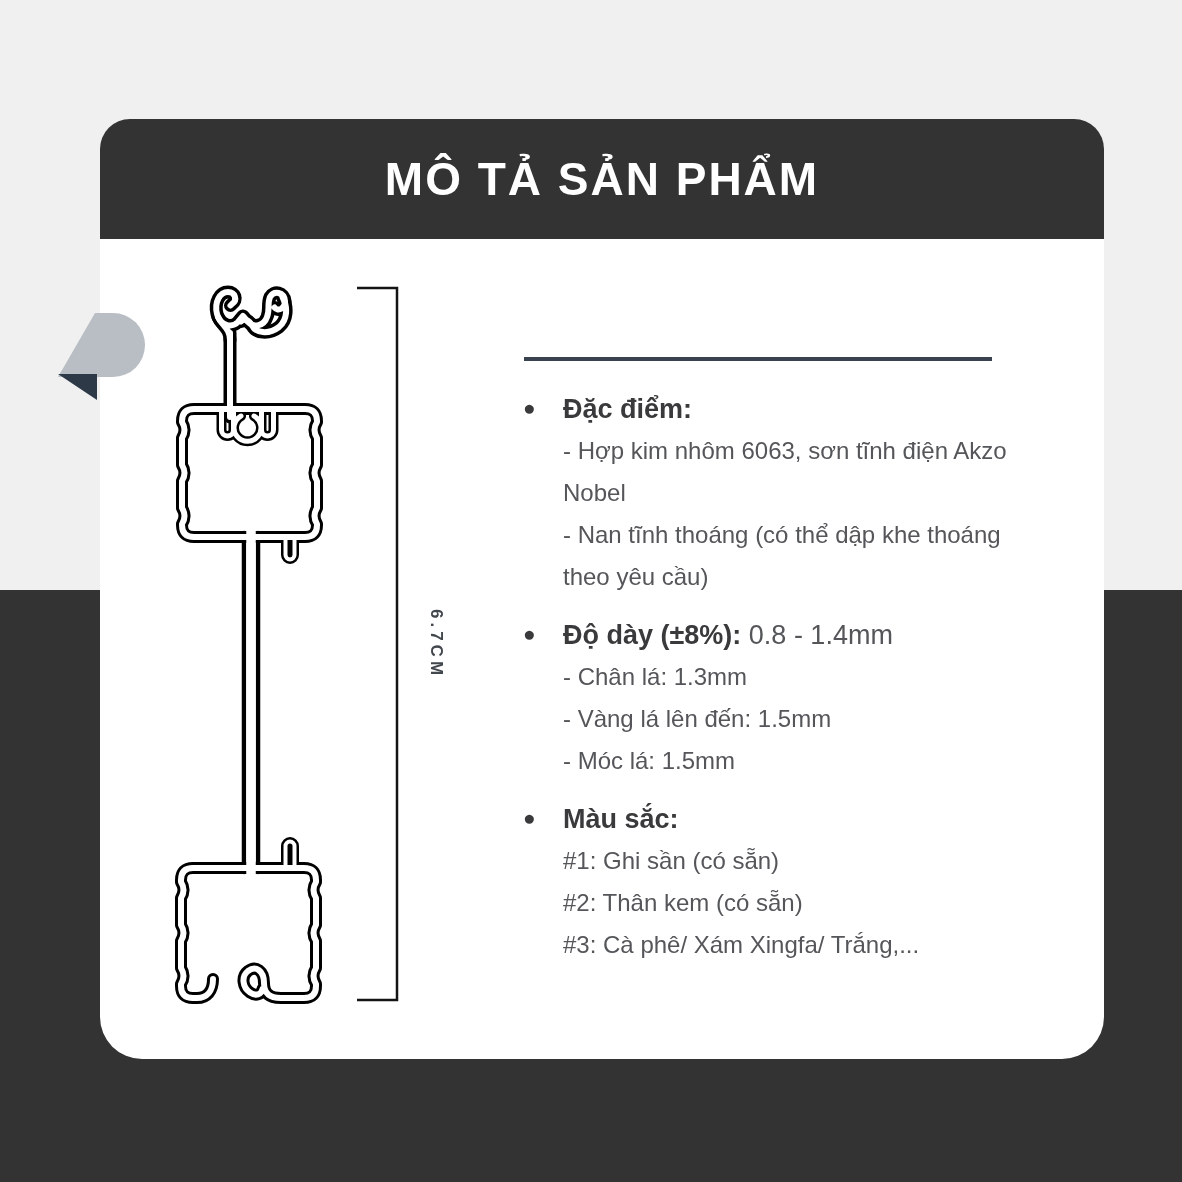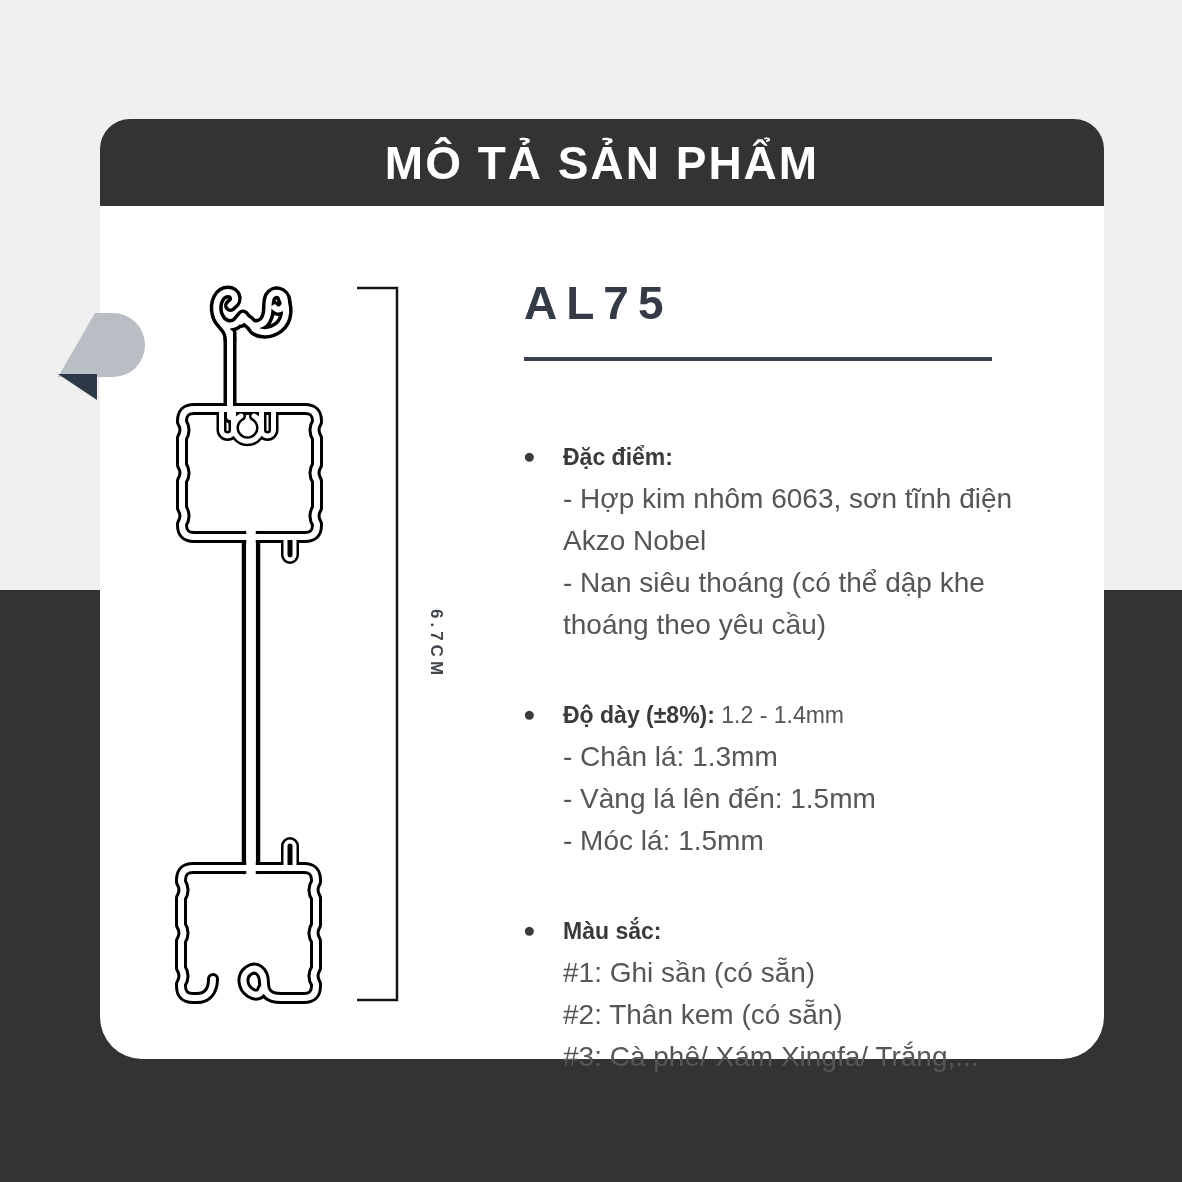--- a/index.html
+++ b/index.html
@@ -7,42 +7,42 @@
     position:relative;width:1182px;height:1182px;overflow:hidden;
     font-family:"Liberation Sans",sans-serif;
     background:#f0f0f0;
   }
   .bg-bottom{position:absolute;left:0;top:590px;width:1182px;height:592px;background:#333334;}
   .card{
     position:absolute;left:100px;top:119px;width:1004px;height:940px;
     background:#ffffff;border-radius:30px 30px 42px 42px;z-index:1;
   }
   .header-band{
-    position:absolute;left:0;top:0;width:100%;height:87px;background:#333334;
+    position:absolute;left:0;top:0;width:100%;height:120px;background:#333334;
     border-radius:30px 30px 0 0;display:flex;align-items:center;justify-content:center;
   }
   .header-band .title{
     color:#ffffff;font-size:46px;font-weight:bold;letter-spacing:2px;
   }
   .decor{position:absolute;left:55px;top:310px;z-index:3;}
   .drawing{position:absolute;left:155px;top:270px;z-index:2;}
   .model{
     position:absolute;left:524px;top:276px;z-index:2;
     font-size:46px;font-weight:bold;letter-spacing:9px;color:#343b46;
   }
   .rule{position:absolute;left:524px;top:357px;width:468px;height:4px;background:#3a4250;z-index:2;}
   .sections{position:absolute;left:523px;top:388px;width:522px;z-index:2;}
   .section{position:relative;padding-left:40px;margin-bottom:16px;}
   .bullet{
     position:absolute;left:0;top:9px;font-size:21px;line-height:21px;color:#3a3a3c;
   }
-  .sec-head{font-size:23px;line-height:42px;color:#3a3a3c;margin-top:48px;}
+  .sec-head{font-size:27px;line-height:42px;color:#3a3a3c;}
   .sec-head .h{font-weight:bold;}
   .sec-head .sfx{font-weight:normal;color:#55565a;}
-  .sec-lines{font-size:28px;line-height:42px;color:#55565a;}
+  .sec-lines{font-size:24px;line-height:42px;color:#55565a;}
   .sec-lines .ln{min-height:42px;}
 </style>
 </head>
 <body>
 
 <div id="stage">
 
   <div class="bg-bottom"></div>
 
   <div class="card">
@@ -92,39 +92,38 @@
       <path stroke-width="9.5" d="M 96,261 V 604"></path>
       <path stroke-width="4" d="M 130.5,266 V 285 A 4.5,4.5 0 0 0 139.5,285 V 266"></path>
       <path stroke-width="4" d="M 130.5,599 V 576 A 4.5,4.5 0 0 1 139.5,576 V 599"></path>
       <path stroke-width="6" d="M 58,709 C 58,721 52,728 42,728 L 38,728 Q 26,728 26,716 L 26,714 Q 31,706 26,698 L 26,671 Q 31,663 26,655 L 26,628 Q 31,620 26,612 L 26,610 Q 26,598 38,598 L 149,598 Q 161,598 161,610 L 161,612 Q 156,620 161,628 L 161,655 Q 156,663 161,671 L 161,698 Q 156,706 161,714 L 161,716 Q 161,728 149,728 L 126,728 C 114,728 109,723 109,713 C 109,701 101,695 93,701 C 86,706.5 87.5,717.5 95,722.5 C 101,726.5 106.5,724.5 107.5,719"></path>
     </g>
 
     <path d="M 202,18 H 242 V 730 H 202" fill="none" stroke="#141414" stroke-width="2.5"></path>
     <text transform="translate(276,374) rotate(90)" text-anchor="middle" font-size="17" font-weight="bold" letter-spacing="4" fill="#42474e">6.7CM</text>
   </svg>
 
-  <div class="model">AL75</div>
   <div class="rule"></div>
 
   <div class="sections">
   <div class="section">
     <span class="bullet">●</span>
     <div class="sec-head">
       <span class="h">Đặc điểm:</span><span class="sfx"></span>
     </div>
     <div class="sec-lines">
           <div class="ln">- Hợp kim nhôm 6063, sơn tĩnh điện Akzo Nobel</div>
-          <div class="ln">- Nan siêu thoáng (có thể dập khe thoáng theo yêu cầu)</div>
+          <div class="ln">- Nan tĩnh thoáng (có thể dập khe thoáng theo yêu cầu)</div>
         </div>
   </div>
 
   <div class="section">
     <span class="bullet">●</span>
     <div class="sec-head">
-      <span class="h">Độ dày (±8%):</span><span class="sfx"> 1.2 - 1.4mm</span>
+      <span class="h">Độ dày (±8%):</span><span class="sfx"> 0.8 - 1.4mm</span>
     </div>
     <div class="sec-lines">
           <div class="ln">- Chân lá: 1.3mm</div>
           <div class="ln">- Vàng lá lên đến: 1.5mm</div>
           <div class="ln">- Móc lá: 1.5mm</div>
         </div>
   </div>
 
   <div class="section">
     <span class="bullet">●</span>

